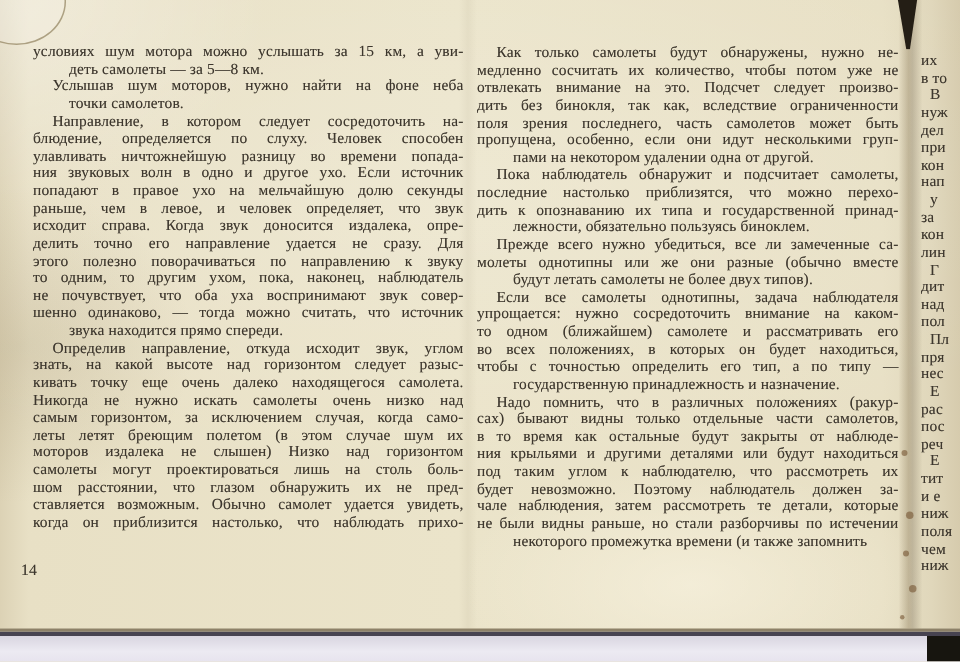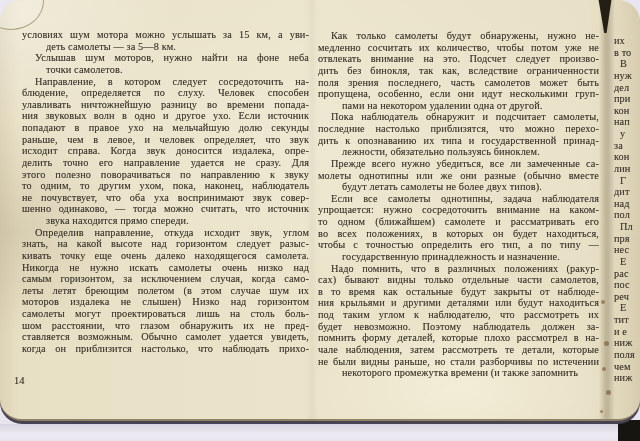--- a/index.html
+++ b/index.html
@@ -16,21 +16,20 @@
   .page{position:absolute;left:0;top:0;width:640px;height:419px;
     background:
       radial-gradient(40% 45% at 0% 0%, rgba(255,255,255,.35), rgba(0,0,0,0) 70%),
       radial-gradient(120% 80% at 45% 30%, rgba(255,255,255,.16), rgba(0,0,0,0) 60%),
       radial-gradient(34% 26% at 72% 93%, rgba(255,250,235,.45), rgba(0,0,0,0) 72%),
       radial-gradient(26% 36% at 2% 55%, rgba(120,100,60,.16), rgba(0,0,0,0) 70%),
       linear-gradient(90deg,#dcd2b5 0,#e8e0c5 3%,#ebe4ca 48%,#e8e0c5 92%,#e0d7bb 97%,#d6cbad 100%),
       #e9e2c8;
     border-bottom:2px solid #8d8168;
     box-shadow:0 3px 0 #474350;
-    border-radius:22px;
   }
   
   .curl{position:absolute;left:-22px;top:-28px;width:64px;height:56px;
     border:1.5px solid rgba(150,135,100,.75);border-radius:50%;background:rgba(255,255,255,.12);}
   
   .fore-edge{position:absolute;left:599px;top:0;width:16px;height:419px;
     background:linear-gradient(90deg,rgba(0,0,0,0),rgba(110,90,55,.30) 42%,rgba(60,45,25,.22) 58%,rgba(0,0,0,0));}
   
   .notch{position:absolute;left:595px;top:0;width:20px;height:33px;background:#241e15;
     clip-path:polygon(18% 0,82% 0,58% 100%,46% 100%);}
@@ -114,21 +113,20 @@
       <div class="ln ">то одном (ближайшем) самолете и рассматривать его</div>
       <div class="ln ">во всех положениях, в которых он будет находиться,</div>
       <div class="ln ">чтобы с точностью определить его тип, а по типу —</div>
       <div class="ln end">государственную принадлежность и назначение.</div>
       <div class="ln ind">Надо помнить, что в различных положениях (ракур-</div>
       <div class="ln ">сах) бывают видны только отдельные части самолетов,</div>
       <div class="ln ">в то время как остальные будут закрыты от наблюде-</div>
       <div class="ln ">ния крыльями и другими деталями или будут находиться</div>
       <div class="ln ">под таким углом к наблюдателю, что рассмотреть их</div>
       <div class="ln ">будет невозможно. Поэтому наблюдатель должен за-</div>
-      <div class="ln ">помнить форму деталей, которые плохо рассмотрел в на-</div>
       <div class="ln ">чале наблюдения, затем рассмотреть те детали, которые</div>
       <div class="ln ">не были видны раньше, но стали разборчивы по истечении</div>
       <div class="ln end">некоторого промежутка времени (и также запомнить</div>
     </div>
 
   <div class="fore-edge"></div>
   <div class="notch"></div>
 
   <div class="col col-edge">
       <div class="ln ">их</div>

